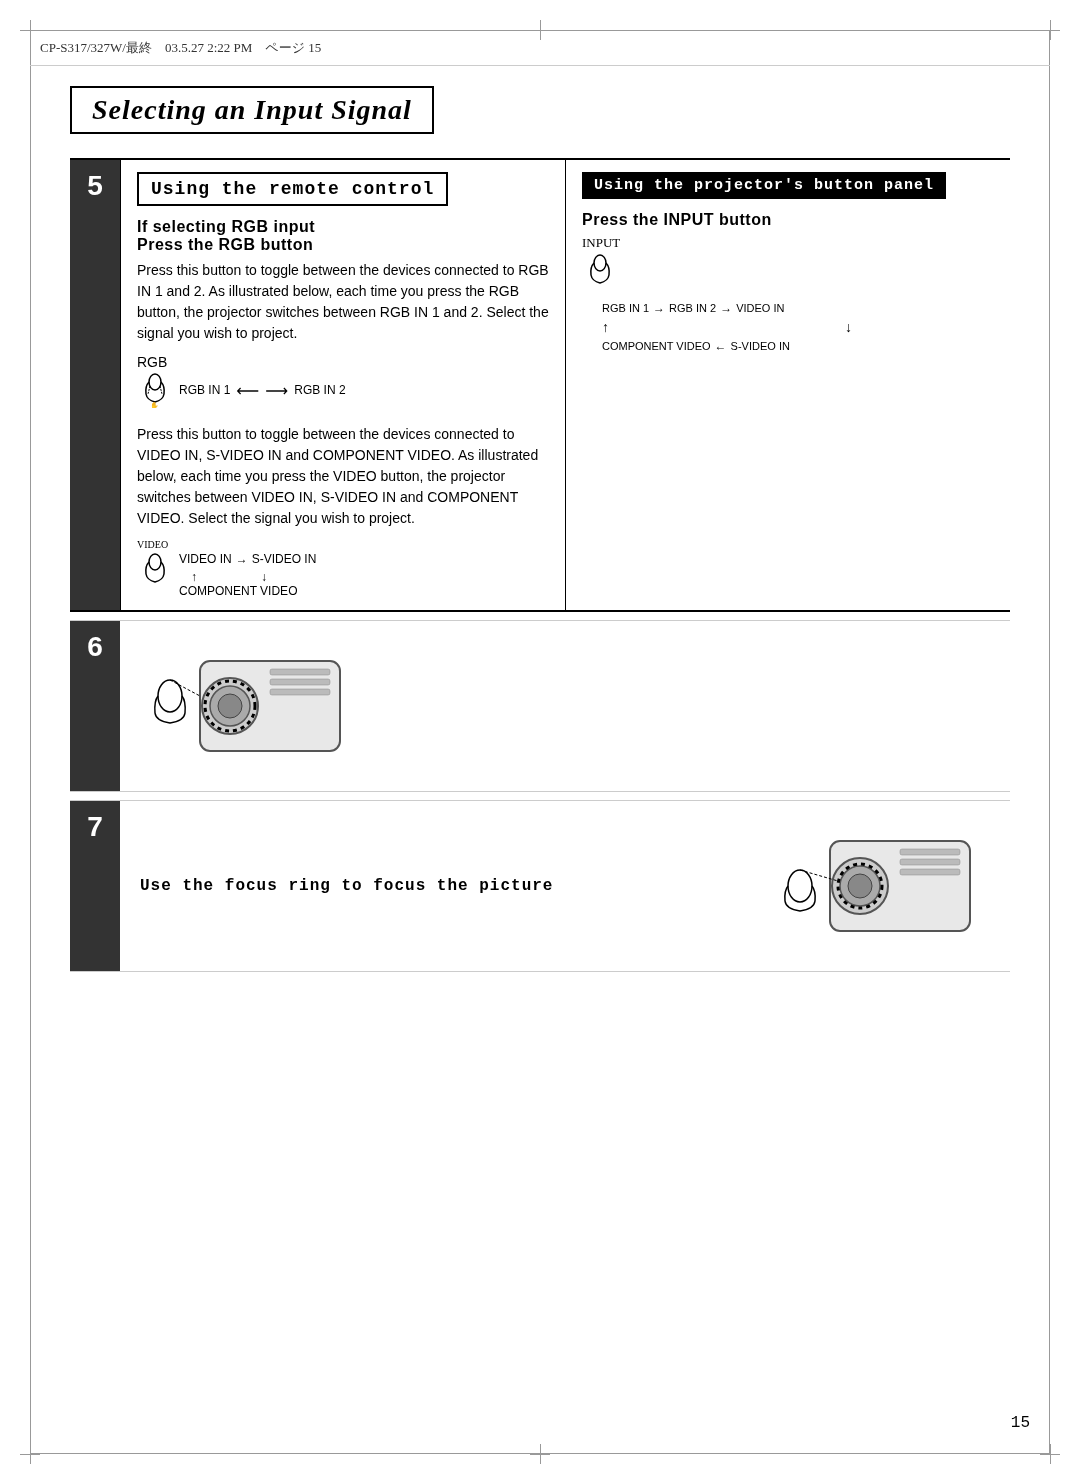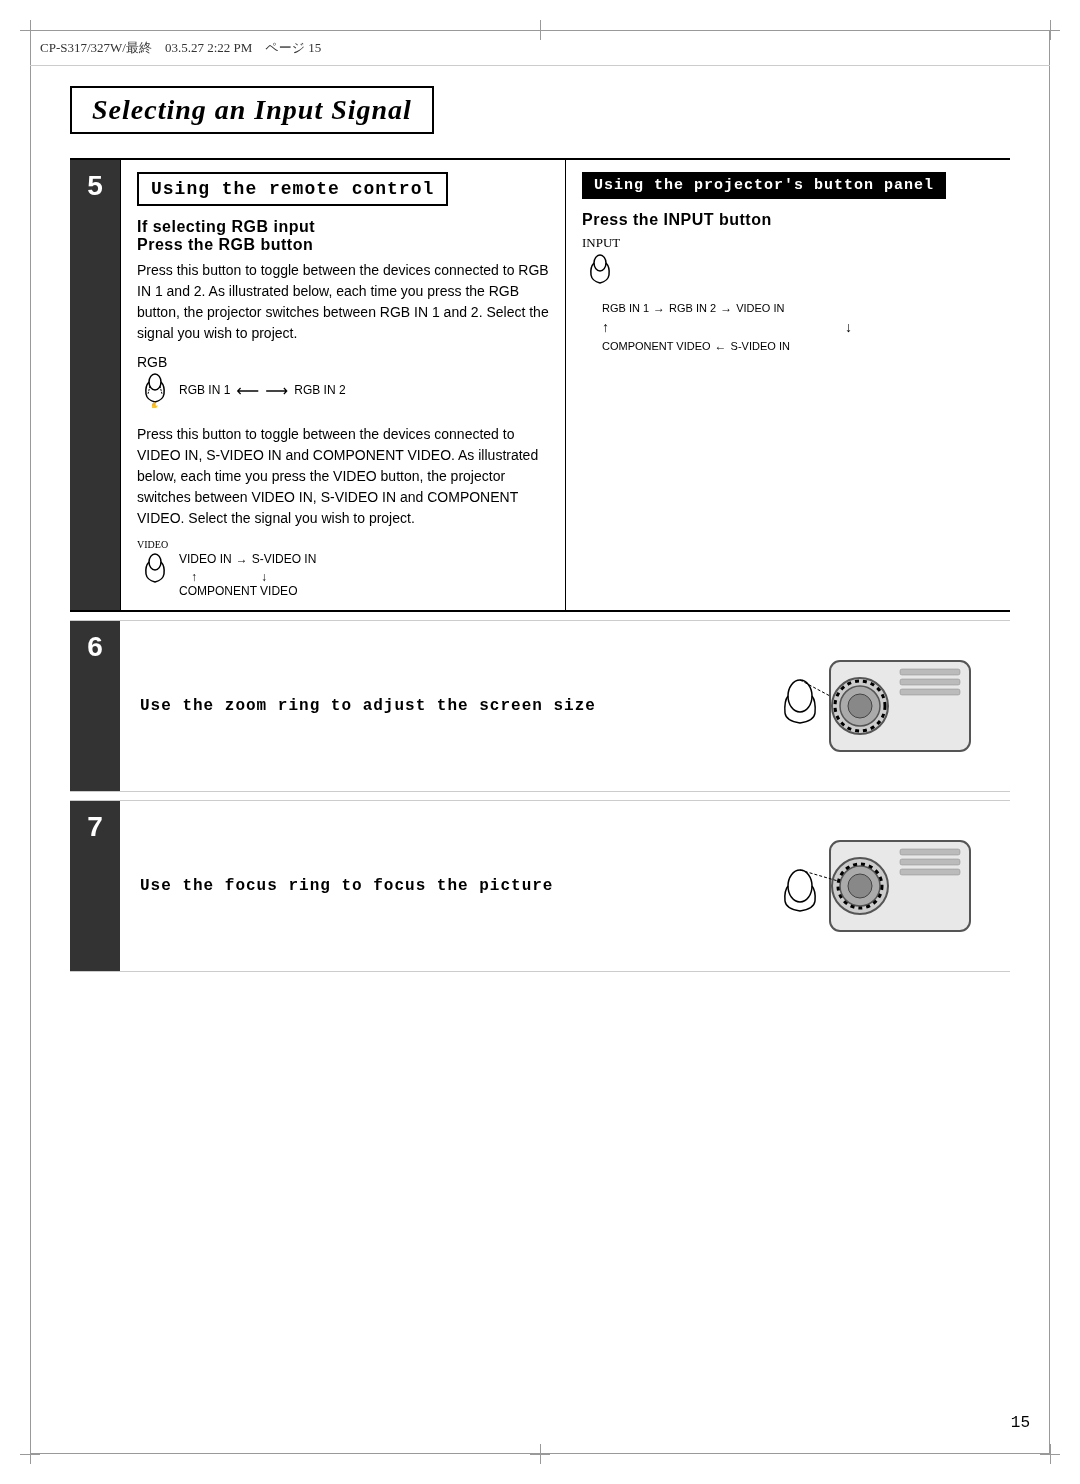--- a/index.html
+++ b/index.html
@@ -350,26 +350,20 @@
           </div>
         </div>
 
       </div>
     </div>
 
     
     <div class="step-row" style="border-bottom: 1px solid #ccc; margin-top: 8px;">
       <div class="step-number">6</div>
       <div class="step-content-single">
-        <div class="step-text-block">
-          <div class="step-heading">
-            <span>Use the zoom ring to adjust the
-screen size</span>
-          </div>
-        </div>
 
         <div class="projector-img">
           <svg width="220" height="130" viewBox="0 0 220 130">
 
             <rect x="60" y="20" width="140" height="90" rx="10" ry="10" fill="#e8e8e8" stroke="#555" stroke-width="2"></rect>
 
             <circle cx="90" cy="65" r="28" fill="#ccc" stroke="#555" stroke-width="2"></circle>
             <circle cx="90" cy="65" r="20" fill="#aaa" stroke="#555" stroke-width="1.5"></circle>
             <circle cx="90" cy="65" r="12" fill="#888" stroke="#444" stroke-width="1"></circle>
 

